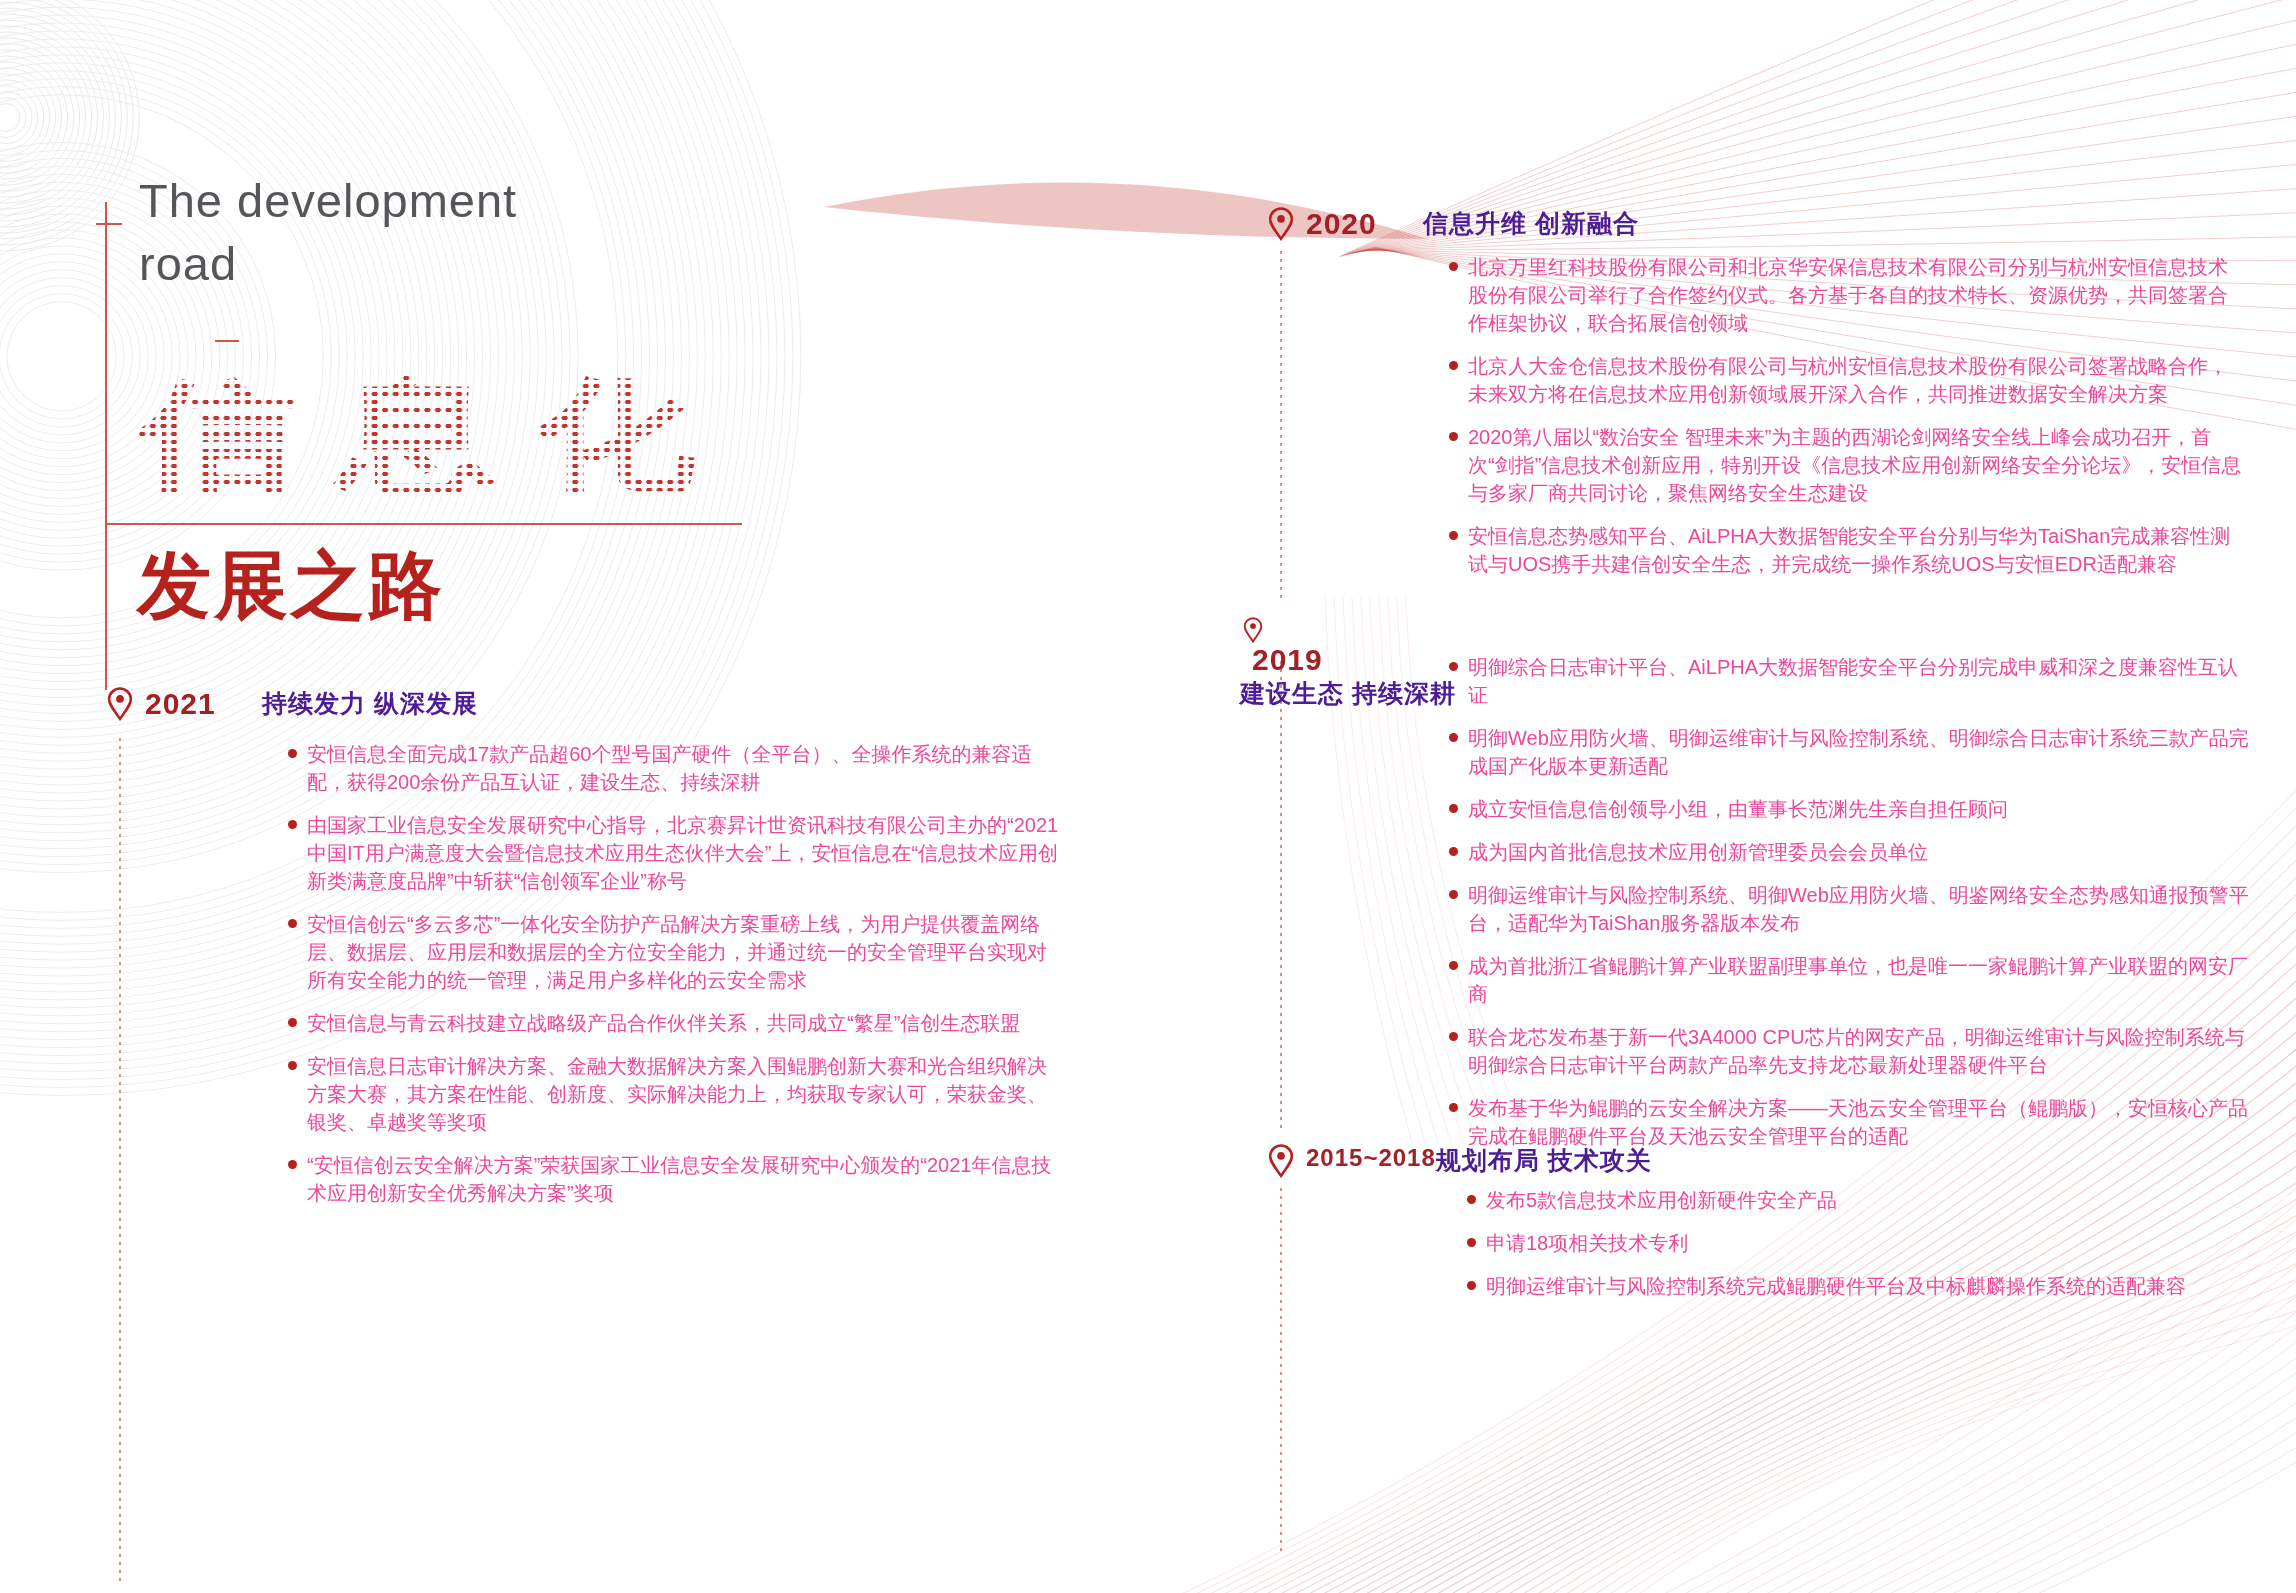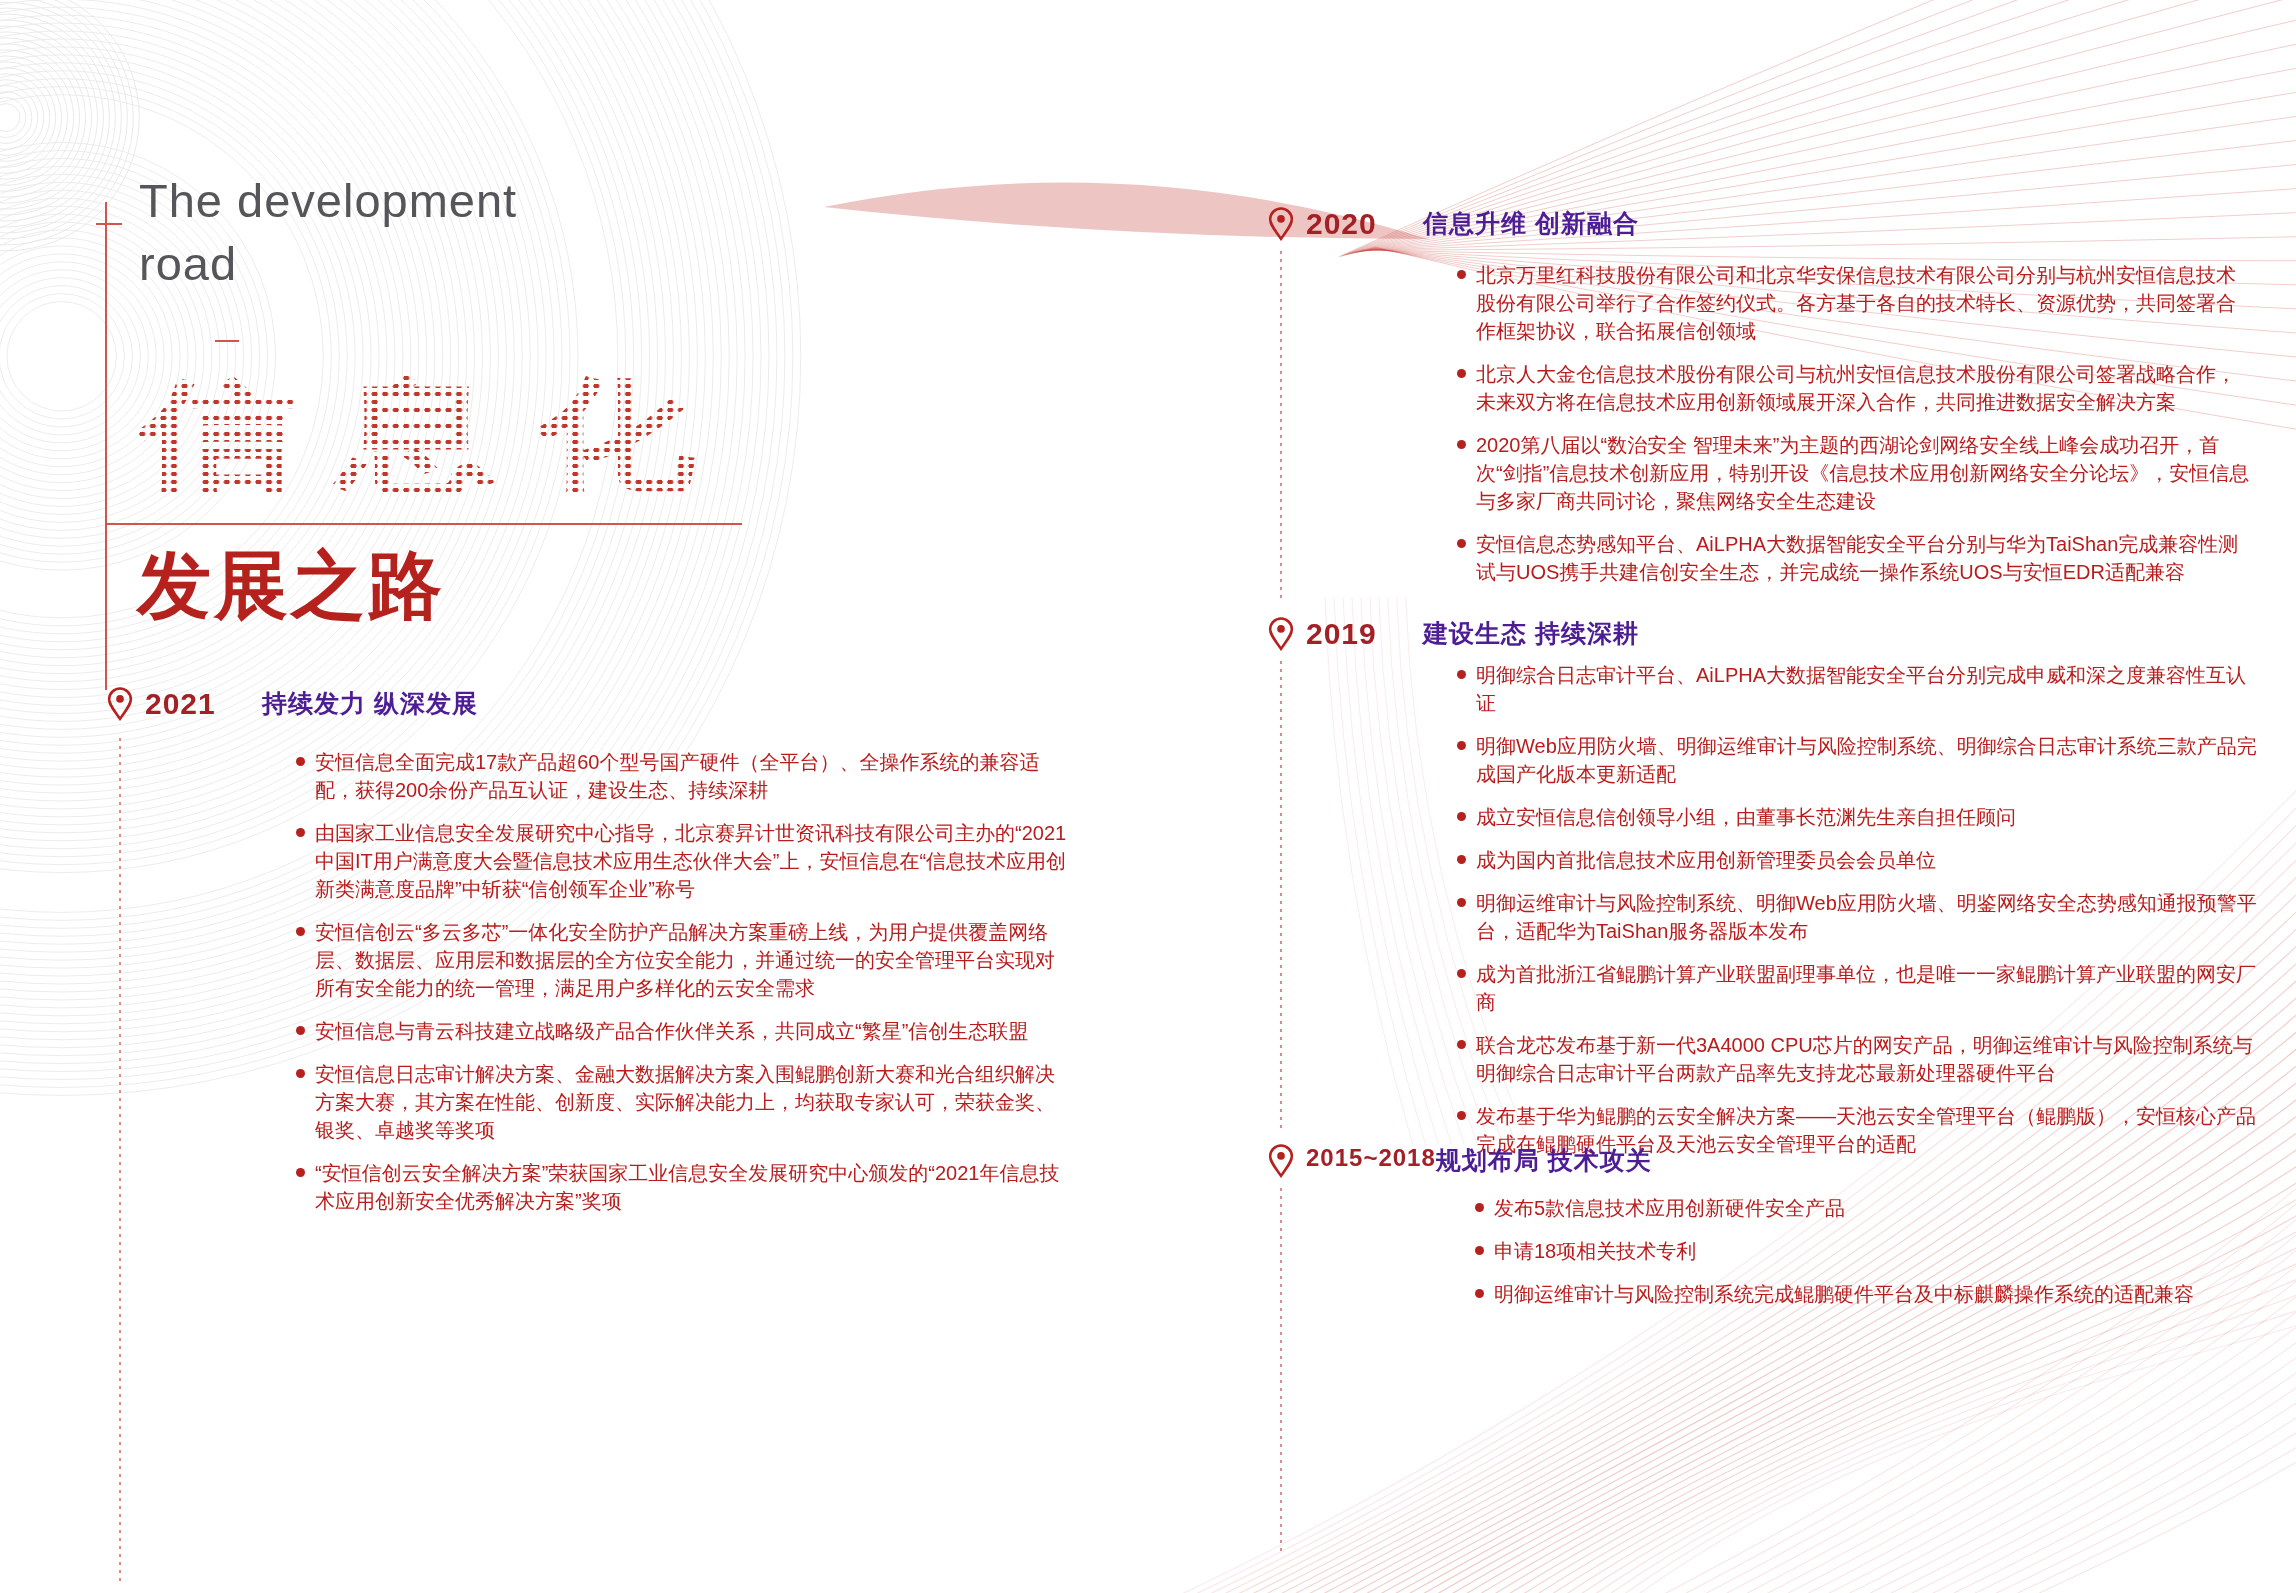--- a/index.html
+++ b/index.html
@@ -42,35 +42,35 @@
   .marker-row{position:absolute;display:flex;align-items:flex-start;z-index:2;}
   .pin{width:26px;height:34px;flex:0 0 26px;}
   .year{
     font-size:30px;font-weight:700;color:#a32126;margin-left:12px;
     min-width:117px;letter-spacing:1px;white-space:nowrap;
   }
   .year.wide{font-size:24px;}
   .heading{font-size:25px;font-weight:700;color:#4c1d95;white-space:nowrap;letter-spacing:1px;}
   #m2021{left:107px;top:687px;}
   #m2020{left:1268px;top:207px;}
-  #m2019{left:1268px;top:617px;}
+  #m2019{left:1240px;top:617px;flex-direction:column;}
   #m2015{left:1268px;top:1144px;}
 
   .dotline{
     position:absolute;width:2px;z-index:1;
     background-image:repeating-linear-gradient(to bottom,#d98f88 0 3px,rgba(0,0,0,0) 3px 8px);
   }
   #d2021{left:119px;top:738px;height:844px;}
   #d2020{left:1280px;top:251px;height:350px;}
   #d2019{left:1280px;top:661px;height:468px;}
   #d2015{left:1280px;top:1188px;height:366px;}
 
   .bullets{
-    position:absolute;z-index:2;list-style:none;margin:12px;padding:0;
-    font-size:20px;line-height:28px;color:#b91c1c;
+    position:absolute;z-index:2;list-style:none;margin:4px;padding:0;
+    font-size:20px;line-height:28px;color:#ec4899;
   }
   .bullets .bullet{position:relative;padding-left:19px;margin-bottom:15px;}
   .bullets .bullet::before{
     content:"";position:absolute;left:0;top:9px;width:9px;height:9px;
     border-radius:50%;background:#b5211f;
   }
   #b2021{left:284px;top:736px;width:771px;}
   #b2020{left:1445px;top:249px;width:796px;}
   #b2019{left:1445px;top:649px;width:801px;}
   #b2015{left:1463px;top:1182px;width:776px;}

